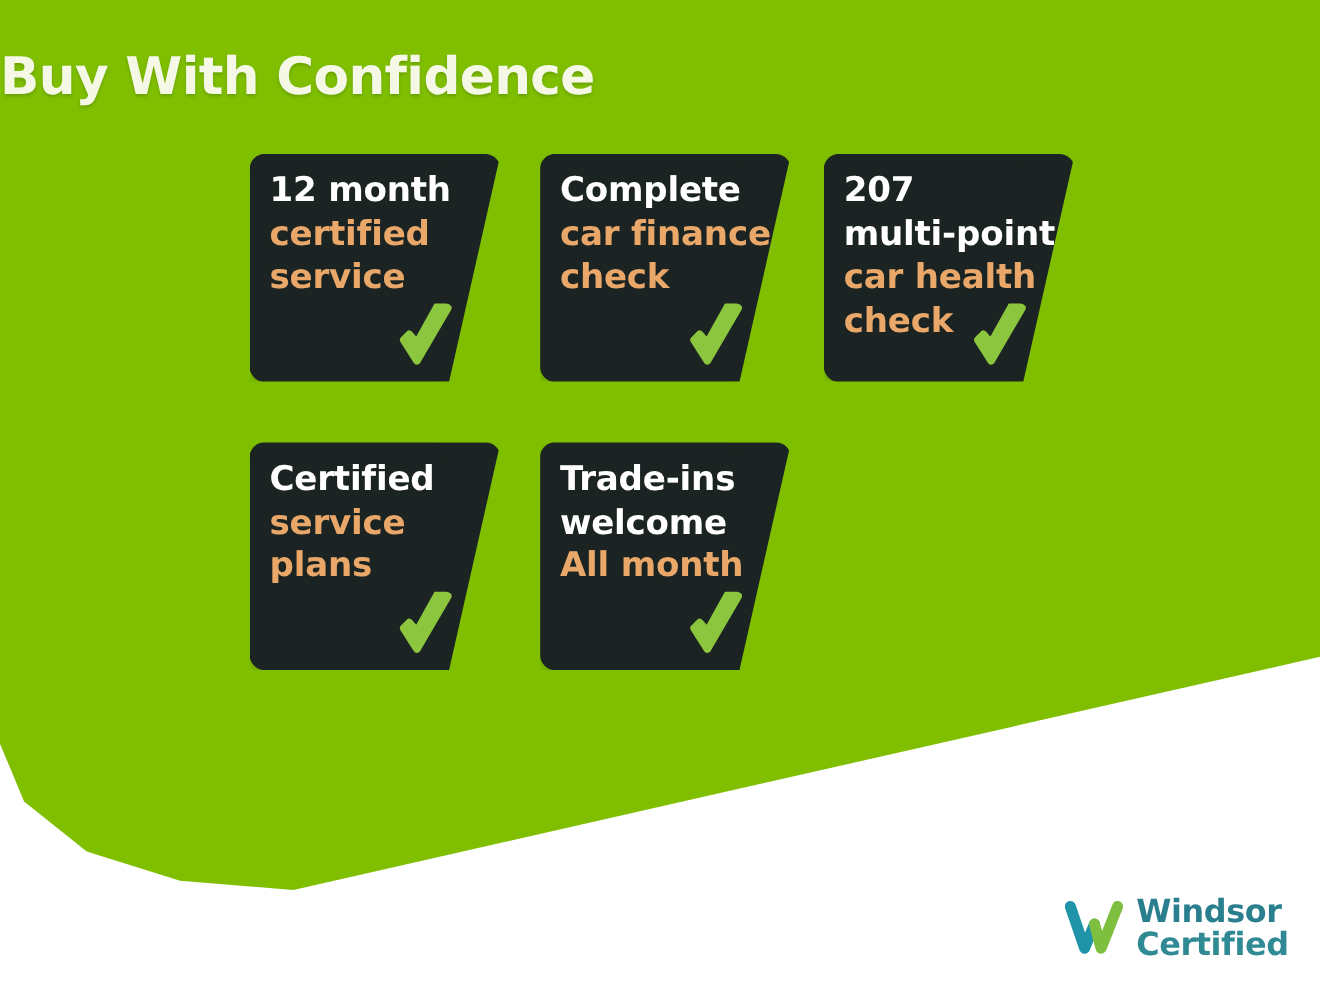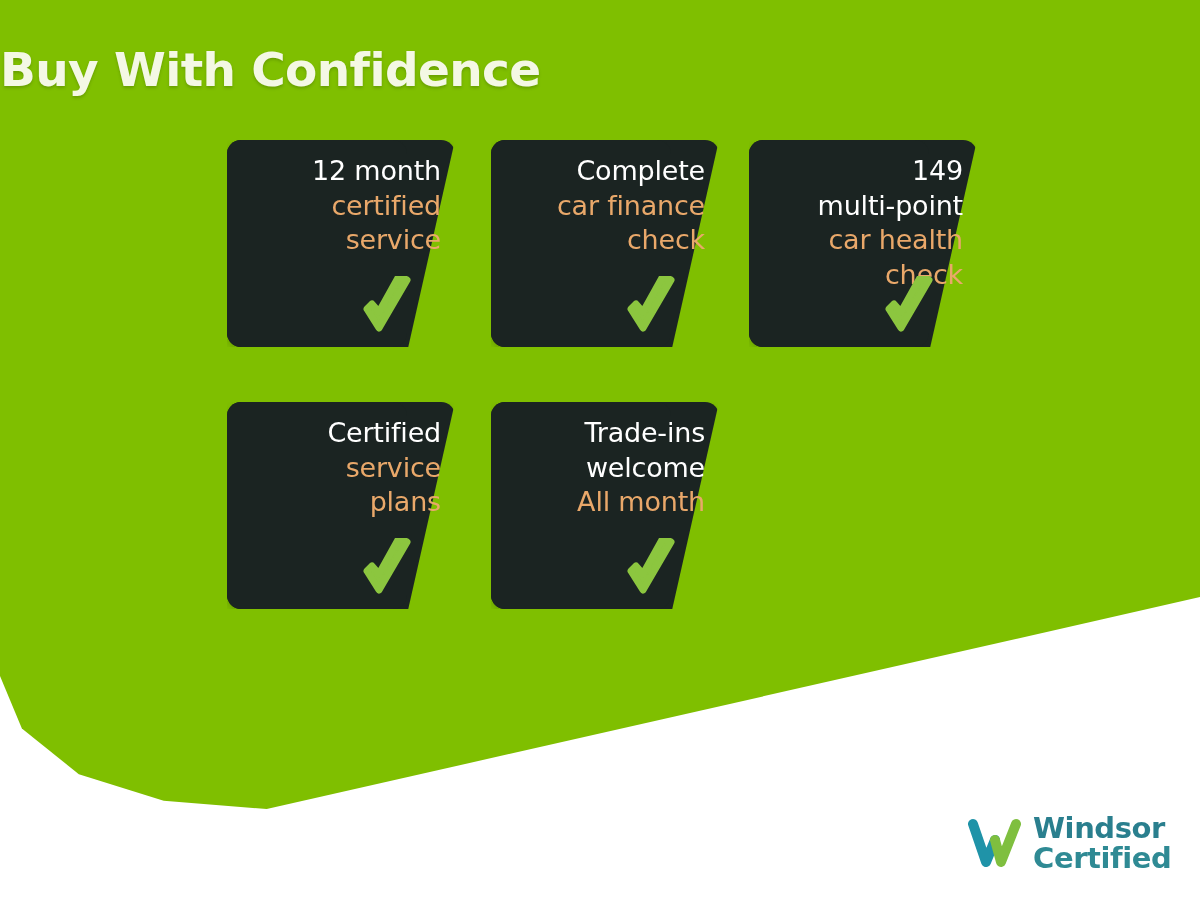--- a/index.html
+++ b/index.html
@@ -100,26 +100,25 @@
     height: 100%;
     background: #1b2422;
     border-radius: 14px;
   }
 
   .card-text {
     position: absolute;
     left: 18px;
     top: 14px;
     width: 196px;
-    font-size: 27px;
-    font-weight: 400;
+    font-size: 31px;
+    font-weight: 700;
     line-height: 1.28;
     letter-spacing: -0.2px;
     z-index: 3;
-    text-align: right;
   }
   .line-white { color: #ffffff; display: block; white-space: nowrap; }
   .line-orange { color: #e9a86a; display: block; white-space: nowrap; }
 
   
   .tick {
     position: absolute;
     right: 44px;
     bottom: 9px;
     width: 48px;
@@ -191,21 +190,21 @@
       <div class="tick">
         <svg viewBox="0 0 48 62" xmlns="http://www.w3.org/2000/svg">
           <path d="M4 33 L16 52 L44 4 L36 0 L16 36 L9 28 Z" fill="#8cc63f" stroke="#8cc63f" stroke-width="7" stroke-linejoin="round" stroke-linecap="round"></path>
         </svg>
       </div>
     </div>
 
     <div class="card" style="left:522px; top:0px;">
       <div class="card-shape"></div>
       <div class="card-text">
-        <span class="line-white">149</span>
+        <span class="line-white">207</span>
         <span class="line-white">multi-point</span>
         <span class="line-orange">car health</span>
         <span class="line-orange">check</span>
       </div>
       <div class="tick">
         <svg viewBox="0 0 48 62" xmlns="http://www.w3.org/2000/svg">
           <path d="M4 33 L16 52 L44 4 L36 0 L16 36 L9 28 Z" fill="#8cc63f" stroke="#8cc63f" stroke-width="7" stroke-linejoin="round" stroke-linecap="round"></path>
         </svg>
       </div>
     </div>

